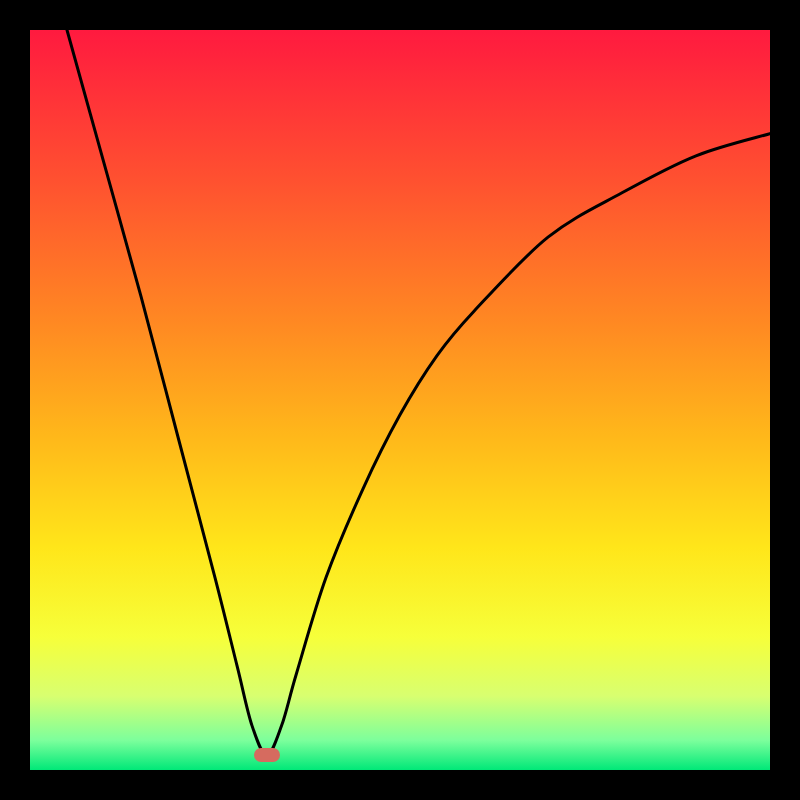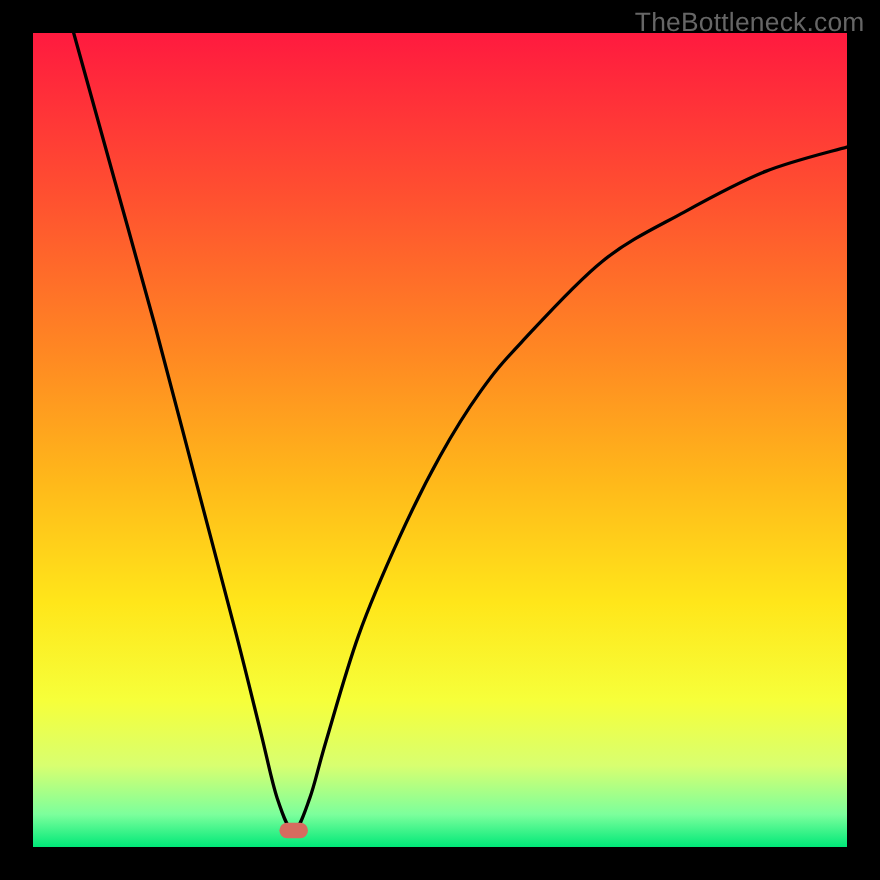--- a/index.html
+++ b/index.html
@@ -69,14 +69,13 @@
             <stop offset="100%" stop-color="#00e878"></stop>
           </linearGradient>
       </defs>
       <rect x="0" y="0" width="740" height="740" fill="url(#bg-grad)"></rect>
     </svg>
     <svg class="curve" width="740" height="740" viewBox="0 0 740 740" preserveAspectRatio="none">
       <path id="curve-path" fill="none" stroke-width="3" stroke-linecap="round" stroke-linejoin="round" d="M 37 0 C 43.166666666666664 22.200000000000006, 61.666666666666664 88.80000000000004, 74 133.20000000000005 C 86.33333333333333 177.60000000000005, 98.66666666666667 220.76666666666665, 111 266.4 C 123.33333333333333 312.0333333333333, 135.66666666666666 360.1333333333333, 148 407 C 160.33333333333334 453.8666666666667, 175.13333333333333 509.3666666666667, 185 547.6 C 194.86666666666667 585.8333333333334, 201.03333333333336 611.7333333333333, 207.20000000000002 636.4 C 213.36666666666667 661.0666666666666, 217.06666666666666 680.8, 222 695.6 C 226.93333333333334 710.4000000000001, 231.86666666666667 725.2, 236.8 725.2 C 241.73333333333335 725.2, 246.66666666666669 709.1666666666667, 251.60000000000002 695.6 C 256.53333333333336 682.0333333333333, 259 668.4666666666666, 266.4 643.8 C 273.79999999999995 619.1333333333333, 284.9 578.4333333333334, 296 547.6 C 307.1 516.7666666666667, 320.6666666666667 485.93333333333334, 333 458.8 C 345.3333333333333 431.6666666666667, 357.66666666666663 407, 370 384.8 C 382.33333333333337 362.6, 394.66666666666674 342.8666666666666, 407.00000000000006 325.59999999999997 C 419.33333333333337 308.3333333333333, 425.5 300.9333333333333, 444 281.2 C 462.5 261.4666666666667, 493.3333333333333 226.9333333333334, 518 207.20000000000005 C 542.6666666666666 187.4666666666667, 567.3333333333334 176.36666666666662, 592 162.79999999999995 C 616.6666666666666 149.2333333333333, 641.3333333333334 135.6666666666667, 666 125.80000000000007 C 690.6666666666666 115.93333333333341, 727.6666666666666 107.30000000000003, 740 103.60000000000002" stroke="#000000"></path>
     </svg>
     <div class="marker" id="min-marker" style="left: 236.8px; top: 725.2px; background: rgb(214, 107, 95);"></div>
   </div>
-  <div class="watermark">TheBottleneck.com</div>
 </div>
 
 </body></html>

